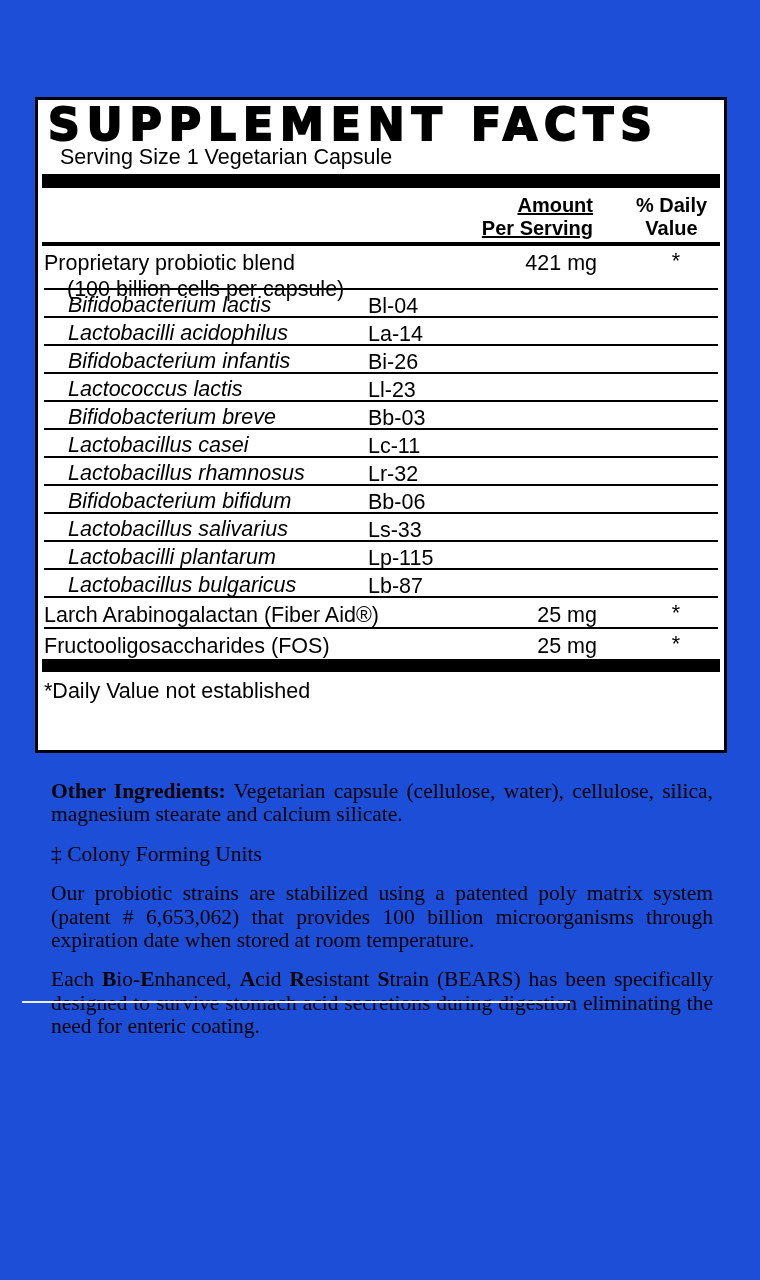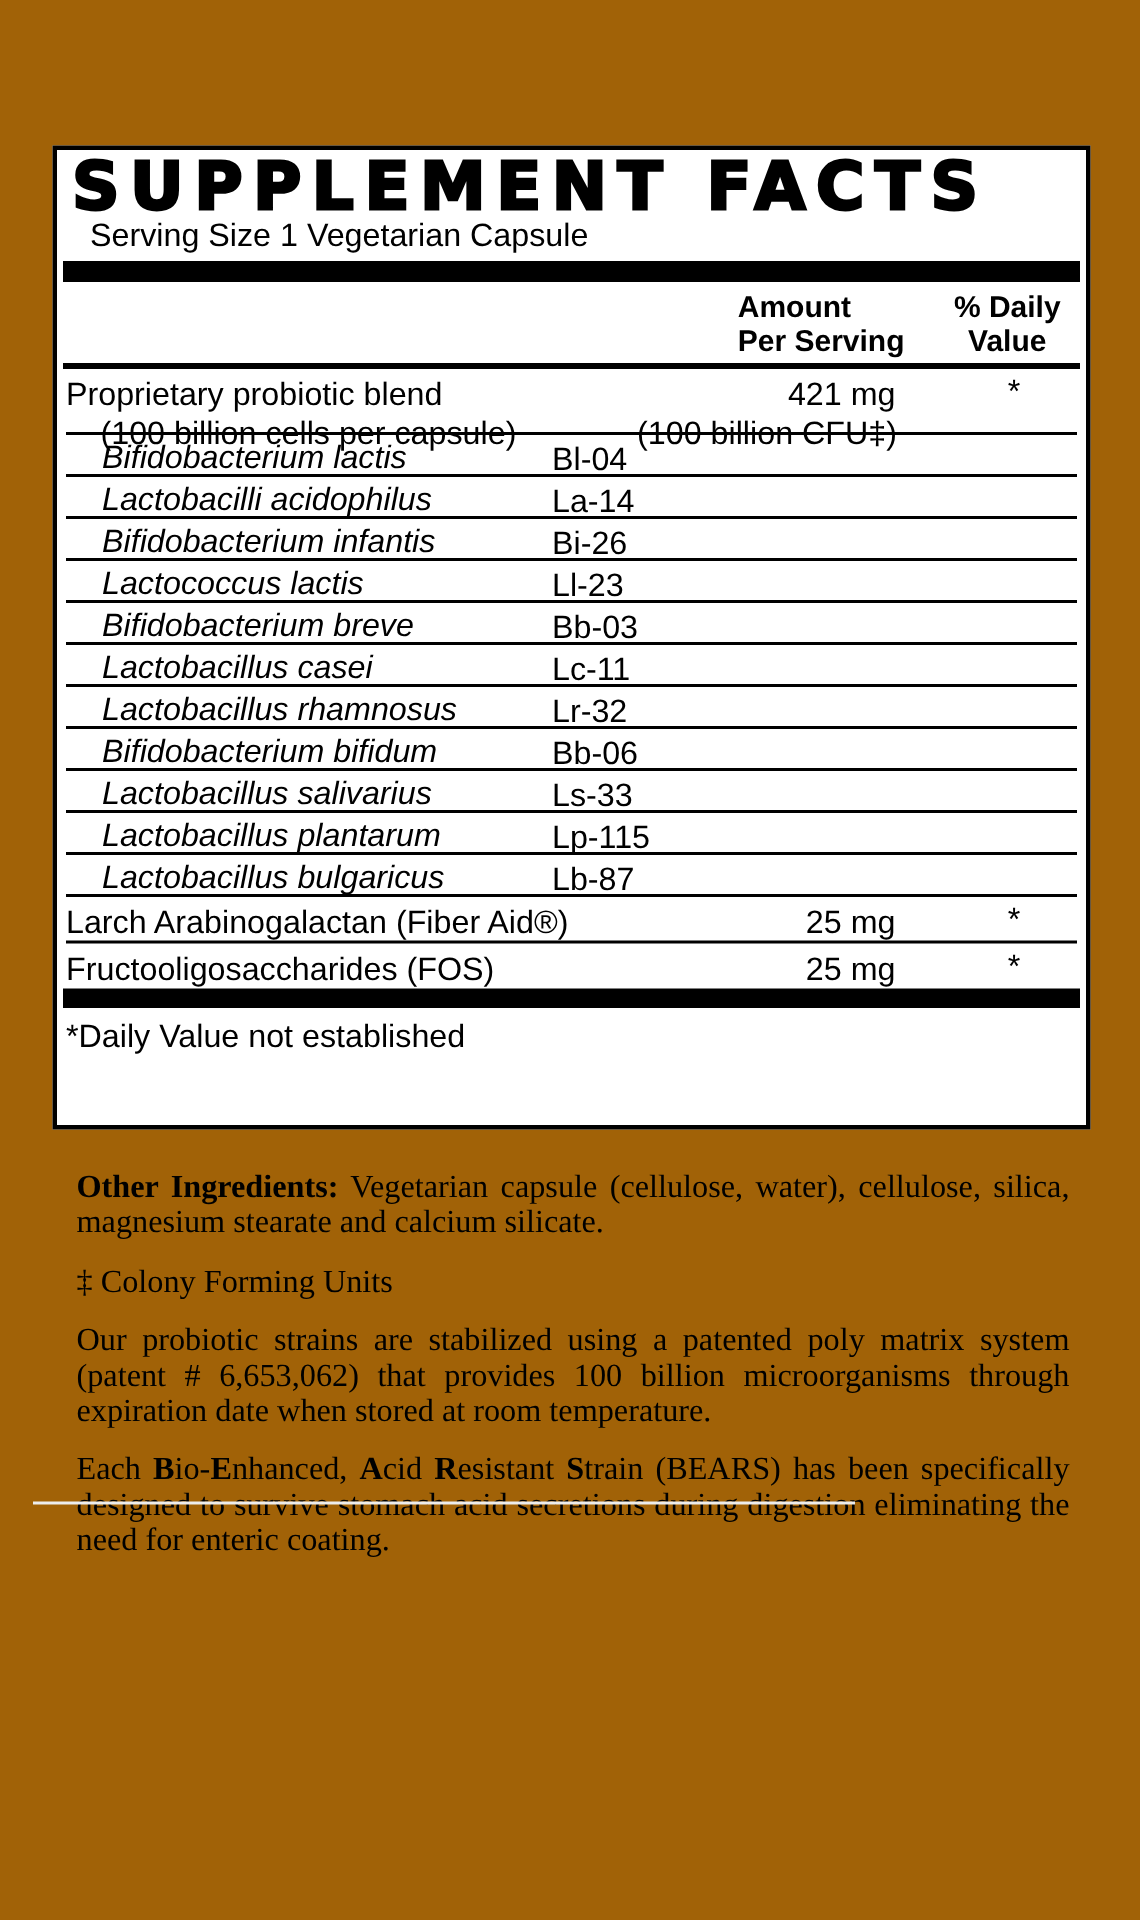--- a/index.html
+++ b/index.html
@@ -1,36 +1,36 @@
 <!DOCTYPE html>
 <html><head>
 <meta charset="utf-8">
 <style>
   html, body { margin:0; padding:0; background:#fff; }
   .page {
-    position:relative; width:760px; height:1280px; background:#a16207;
+    position:relative; width:760px; height:1280px; background:#1d4ed8;
     font-family:"Liberation Sans", sans-serif; color:#000; overflow:hidden;
   }
   .facts-box {
     position:absolute; left:35px; top:97px; width:692px; height:656px;
     border:3px solid #000; box-sizing:border-box; padding:0 6px;
     background:#fff;
   }
   .title {
     margin:3px 0 0 4px;
     font-family:"DejaVu Sans", sans-serif; font-weight:bold;
     font-size:44px; line-height:43px; letter-spacing:7px;
     -webkit-text-stroke:2px #000; white-space:nowrap;
   }
   .serving { margin-left:16px; font-size:21.5px; line-height:23px; }
   .bar { height:14px; background:#000; margin:0 -2px; }
   .bar-top { margin-top:5px; }
   .bar-bottom { margin-top:2px; height:13px; }
   .col-headers { position:relative; height:54px; font-weight:bold; font-size:20px; line-height:23px; }
-  .amount-head { position:absolute; top:6px; right:115px; text-align:left; }
+  .amount-head { position:absolute; top:6px; right:125px; text-align:right;text-decoration:underline; }
   .dv-head { position:absolute; top:6px; right:4px; width:85px; text-align:center;margin-left:48px; }
   .header-rule { height:3.5px; background:#000; margin:0 -2px; }
   .blend-row { position:relative; height:42px; padding-top:4px; font-size:21.5px; line-height:26px; box-sizing:border-box; }
   .blend-line2 { padding-left:23px; }
   .amt { position:absolute; right:121px; top:4px; }
   .star { position:absolute; right:30px; top:2px; width:24px; text-align:center; }
   .amt2 { position:absolute; right:120px; top:30px; }
   .strain-row {
     position:relative; height:28px; border-top:2px solid #000;
     padding-top:3px; font-size:21.5px; box-sizing:border-box;
@@ -73,33 +73,33 @@
       </div>
       <div class="dv-head">
         <div>% Daily</div>
         <div>Value</div>
       </div>
     </div>
     <div class="header-rule"></div>
 
     <div class="blend-row">
       <div class="blend-line1"><span>Proprietary probiotic blend</span><span class="amt">421 mg</span><span class="star">*</span></div>
-      <div class="blend-line2"><span>(100 billion cells per capsule)</span><span class="amt2">(100 billion CFU‡)</span></div>
+      <div class="blend-line2"><span>(100 billion cells per capsule)</span></div>
     </div>
 
     <div class="strain-row"><span class="strain-name">Bifidobacterium lactis</span><span class="strain-code">Bl-04</span></div>
     <div class="strain-row"><span class="strain-name">Lactobacilli acidophilus</span><span class="strain-code">La-14</span></div>
     <div class="strain-row"><span class="strain-name">Bifidobacterium infantis</span><span class="strain-code">Bi-26</span></div>
     <div class="strain-row"><span class="strain-name">Lactococcus lactis</span><span class="strain-code">Ll-23</span></div>
     <div class="strain-row"><span class="strain-name">Bifidobacterium breve</span><span class="strain-code">Bb-03</span></div>
     <div class="strain-row"><span class="strain-name">Lactobacillus casei</span><span class="strain-code">Lc-11</span></div>
     <div class="strain-row"><span class="strain-name">Lactobacillus rhamnosus</span><span class="strain-code">Lr-32</span></div>
     <div class="strain-row"><span class="strain-name">Bifidobacterium bifidum</span><span class="strain-code">Bb-06</span></div>
     <div class="strain-row"><span class="strain-name">Lactobacillus salivarius</span><span class="strain-code">Ls-33</span></div>
-    <div class="strain-row"><span class="strain-name">Lactobacillus plantarum</span><span class="strain-code">Lp-115</span></div>
+    <div class="strain-row"><span class="strain-name">Lactobacilli plantarum</span><span class="strain-code">Lp-115</span></div>
     <div class="strain-row"><span class="strain-name">Lactobacillus bulgaricus</span><span class="strain-code">Lb-87</span></div>
 
     <div class="ing-row r1"><span>Larch Arabinogalactan (Fiber Aid®)</span><span class="amt">25 mg</span><span class="star">*</span></div>
     <div class="ing-row r2"><span>Fructooligosaccharides (FOS)</span><span class="amt">25 mg</span><span class="star">*</span></div>
 
     <div class="bar bar-bottom"></div>
     <div class="footnote">*Daily Value not established</div>
   </div>
 
   <div class="below">

